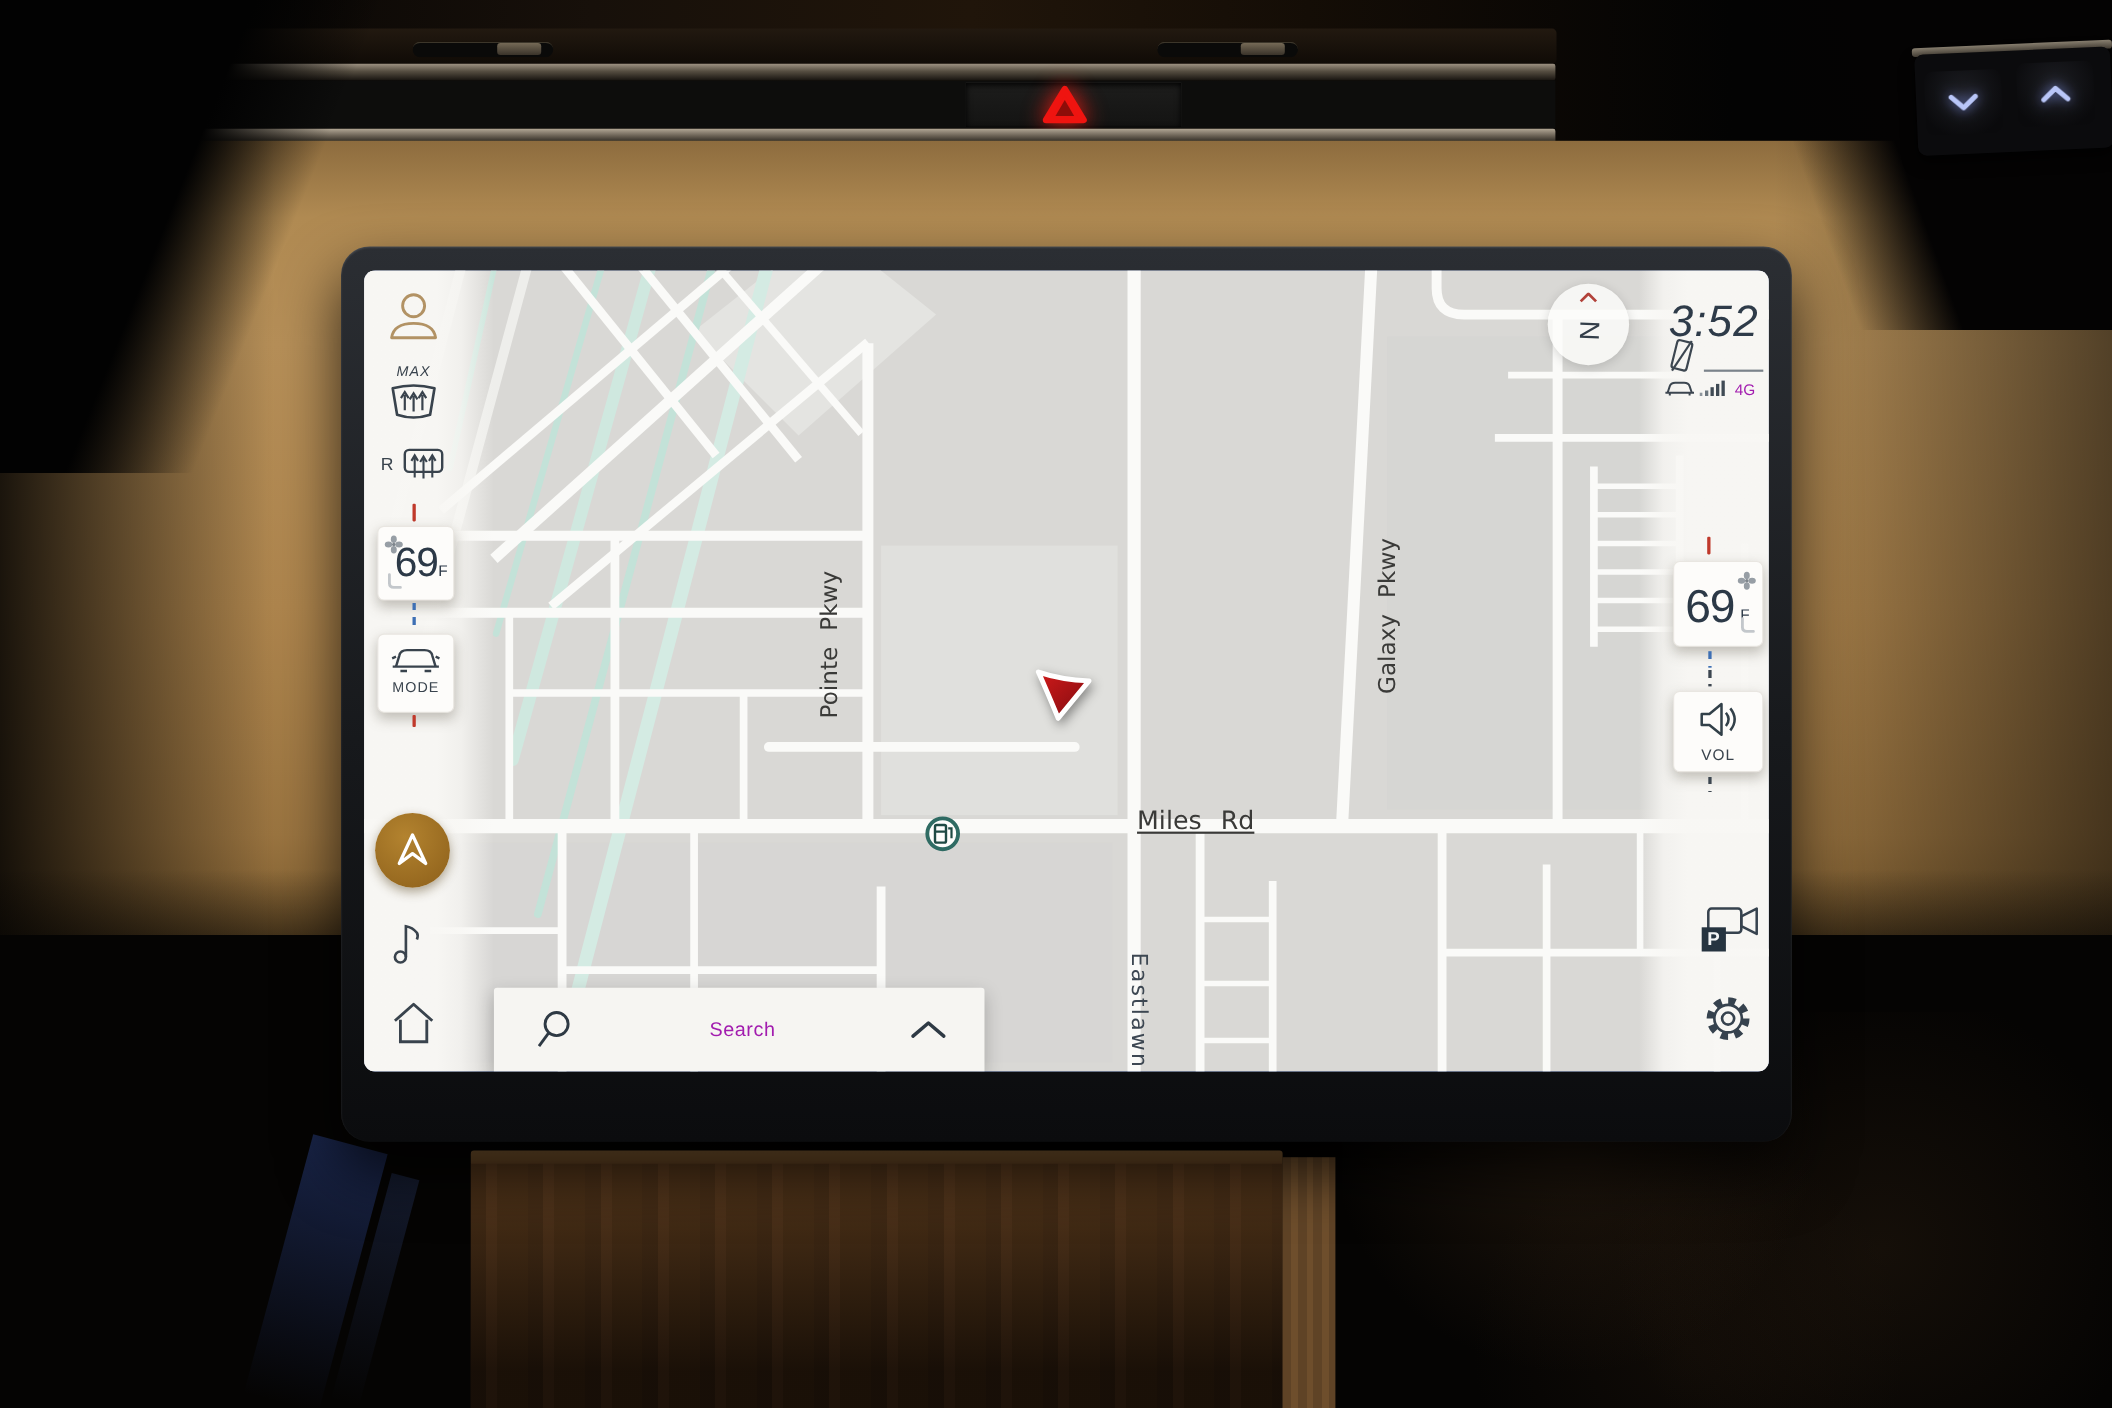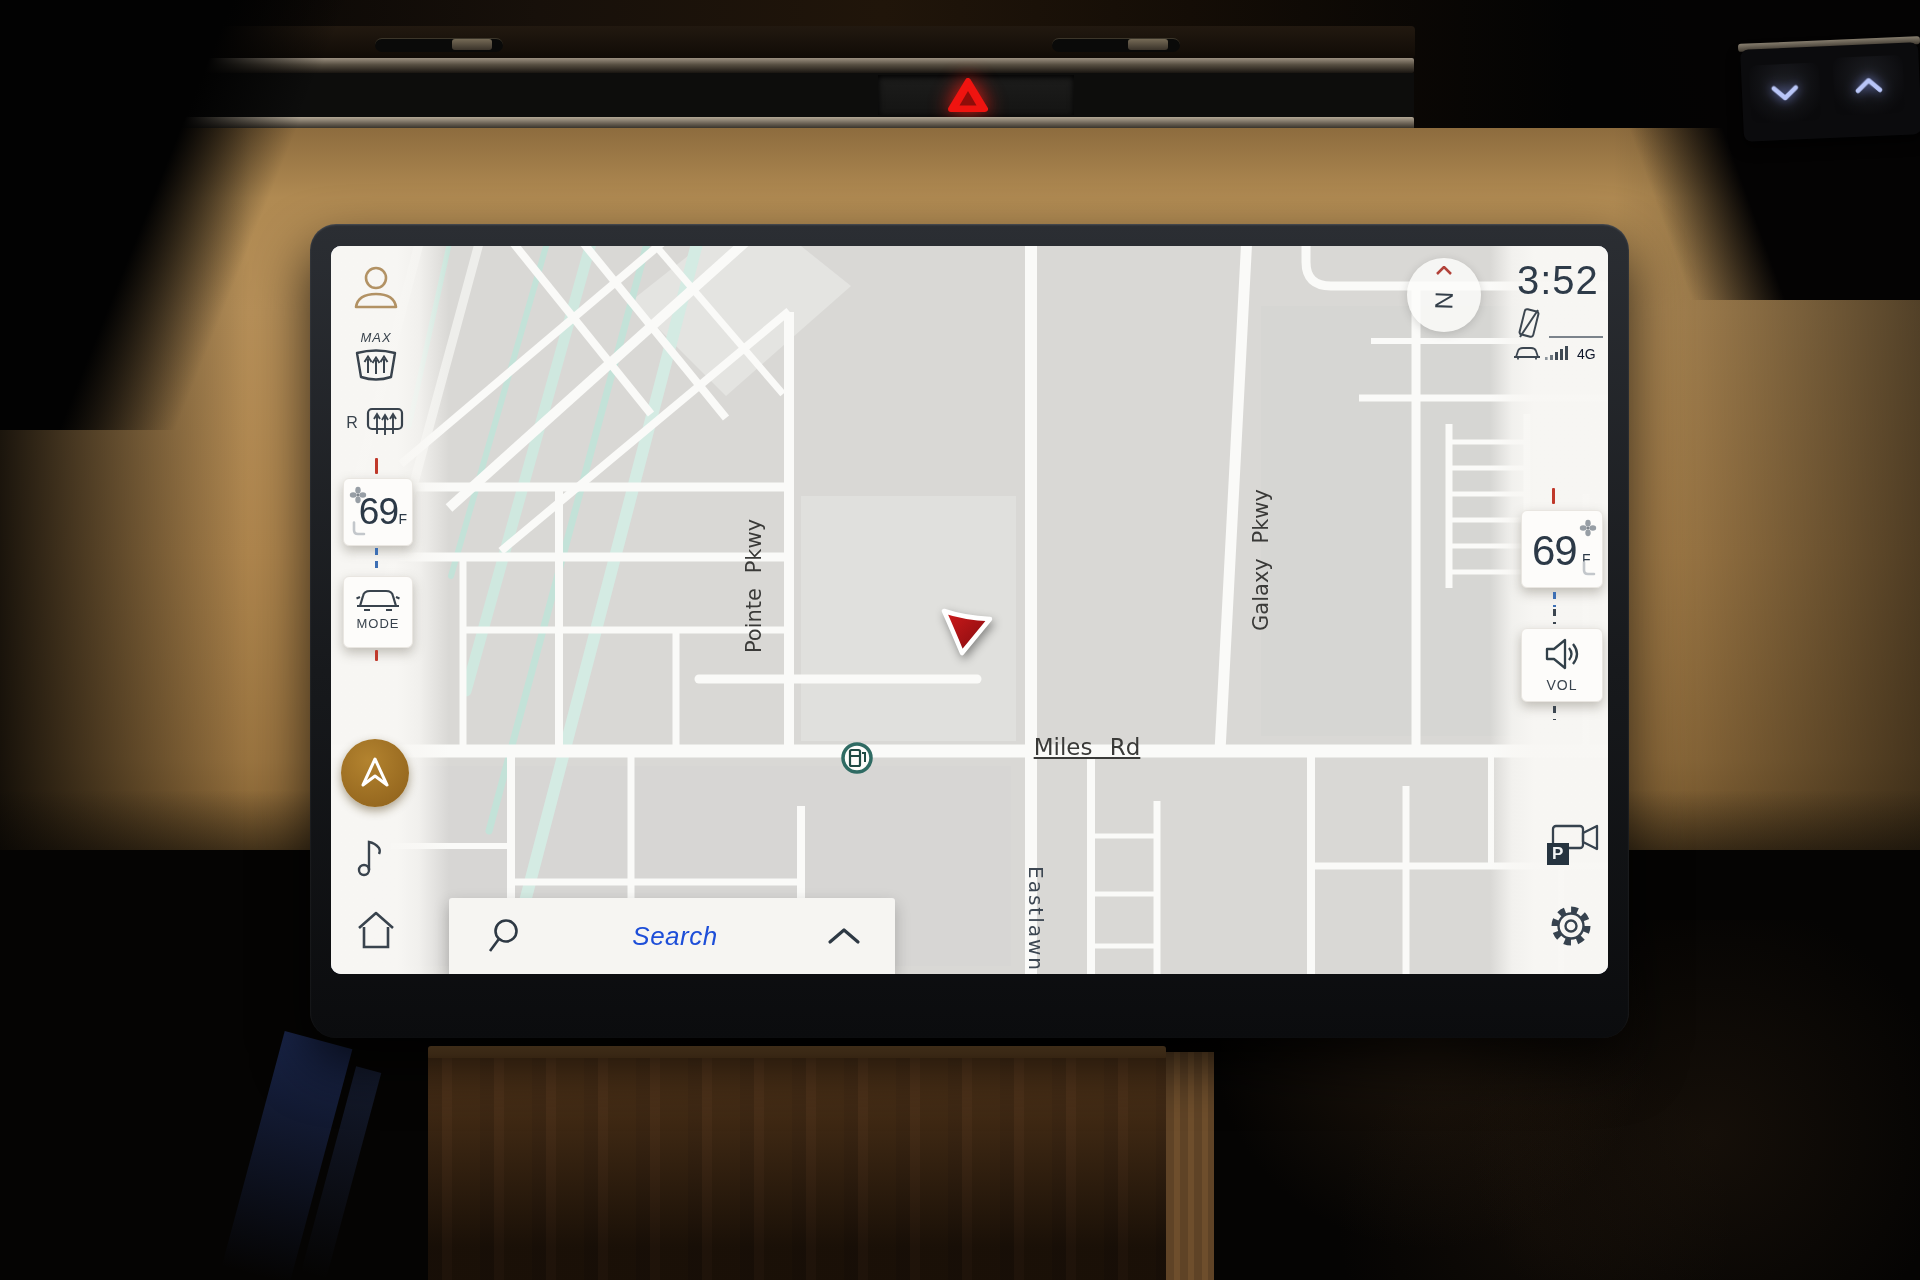--- a/index.html
+++ b/index.html
@@ -89,21 +89,21 @@
   .temp-unit{font-size:14px;color:#2c3947;}
   .nav-circle{width:68px;height:68px;border-radius:50%;
     background:radial-gradient(circle at 40% 32%,#b3832f,#96681f 75%);
     box-shadow:0 4px 10px rgba(80,60,20,.45);display:flex;align-items:center;justify-content:center;}
   .compass{width:74px;height:74px;border-radius:50%;background:rgba(252,252,250,.82);
     box-shadow:0 2px 10px rgba(0,0,0,.15);display:flex;align-items:center;justify-content:center;}
   .compass .letter{font-size:25px;color:#333e49;transform:rotate(92deg);display:inline-block;margin-top:10px;}
   .clock{font-size:40px;color:#2e3b49;letter-spacing:1px;}
   .search-bar{left:118px;top:652px;width:446px;height:76px;background:#f6f5f2;border-radius:3px 3px 0 0;
     box-shadow:0 6px 16px rgba(0,0,0,.22);display:flex;align-items:center;}
-  .search-text{flex:1;text-align:center;font-size:26px;color:#1d4ed8;letter-spacing:.5px;font-style:italic;}
+  .search-text{flex:1;text-align:center;font-size:18px;color:#a21caf;letter-spacing:.5px;}
 
   .map-label{position:absolute;color:#3a3a38;white-space:nowrap;font-family:"DejaVu Sans",sans-serif;}
   .vlabel{transform:translate(-50%,-50%) rotate(-90deg);}
   .vlabel-d{transform:translate(-50%,-50%) rotate(90deg);}
   .hlabel{transform:translate(-50%,-50%);}
 </style>
 </head>
 <body>
 
 <div class="scene">
@@ -252,40 +252,40 @@
         <path d="M13 15 Q34 22 59 23 L31 57 Q21 33 13 15 Z" fill="url(#redg)" stroke="#ffffff" stroke-width="4.5" stroke-linejoin="round"></path>
       </svg>
 
       <div class="abs compass" style="left:1076px;top:12px;">
         <svg class="abs" style="left:28px;top:8px;" width="18" height="10" viewBox="0 0 18 10">
           <polyline points="2,8 9,1 16,8" fill="none" stroke="#b2423a" stroke-width="2.5" stroke-linejoin="round"></polyline>
         </svg>
         <span class="letter">N</span>
       </div>
 
-      <div class="abs clock" style="left:1186px;top:12px;">3:52</div>
+      <div class="abs clock" style="left:1186px;top:24px;font-style:italic;">3:52</div>
       <svg class="abs" style="left:1184px;top:60px;" width="28" height="34" viewBox="0 0 28 34">
         <g transform="rotate(14 14 17)">
           <rect x="7" y="4" width="14" height="26" rx="2.5" fill="none" stroke="#3c4650" stroke-width="2"></rect>
         </g>
         <line x1="5" y1="31" x2="23" y2="4" stroke="#3c4650" stroke-width="2"></line>
       </svg>
       <div class="abs" style="left:1218px;top:90px;width:54px;height:2px;background:#46525e;opacity:.7;"></div>
       <svg class="abs" style="left:1182px;top:97px;" width="28" height="19" viewBox="0 0 28 19">
         <path d="M3 14 L5 8 Q6 5 10 5 L18 5 Q22 5 23 8 L25 14" fill="none" stroke="#3c4650" stroke-width="1.8"></path>
         <path d="M1 14 H27 M5 14 v2.5 M23 14 v2.5" stroke="#3c4650" stroke-width="1.8" fill="none"></path>
       </svg>
       <svg class="abs" style="left:1214px;top:99px;" width="26" height="16" viewBox="0 0 26 16">
         <rect x="0" y="12" width="2.6" height="3" fill="#8d959c"></rect>
         <rect x="5" y="10" width="3" height="5" fill="#6d777f"></rect>
         <rect x="10" y="7" width="3" height="8" fill="#3f4a54"></rect>
         <rect x="15" y="4" width="3" height="11" fill="#3f4a54"></rect>
         <rect x="20" y="1" width="3" height="14" fill="#3f4a54"></rect>
       </svg>
-      <span class="abs" style="left:1246px;top:100px;font-size:14px;color:#0f172a;">4G</span>
+      <span class="abs" style="left:1246px;top:100px;font-size:14px;color:#a21caf;">4G</span>
 
       <div class="abs" style="left:18px;top:16px;width:54px;height:54px;">
         <svg width="54" height="54" viewBox="0 0 54 54">
           <circle cx="27" cy="16" r="10" fill="none" stroke="#b29264" stroke-width="2.6"></circle>
           <path d="M7 45 Q9 32 27 32 Q45 32 47 45 Z" fill="none" stroke="#b29264" stroke-width="2.6" stroke-linejoin="round"></path>
         </svg>
       </div>
 
       <div class="abs" style="left:0;top:84px;width:90px;text-align:center;">
         <div class="lbl" style="font-size:13px;letter-spacing:1px;font-style:italic;">MAX</div>

